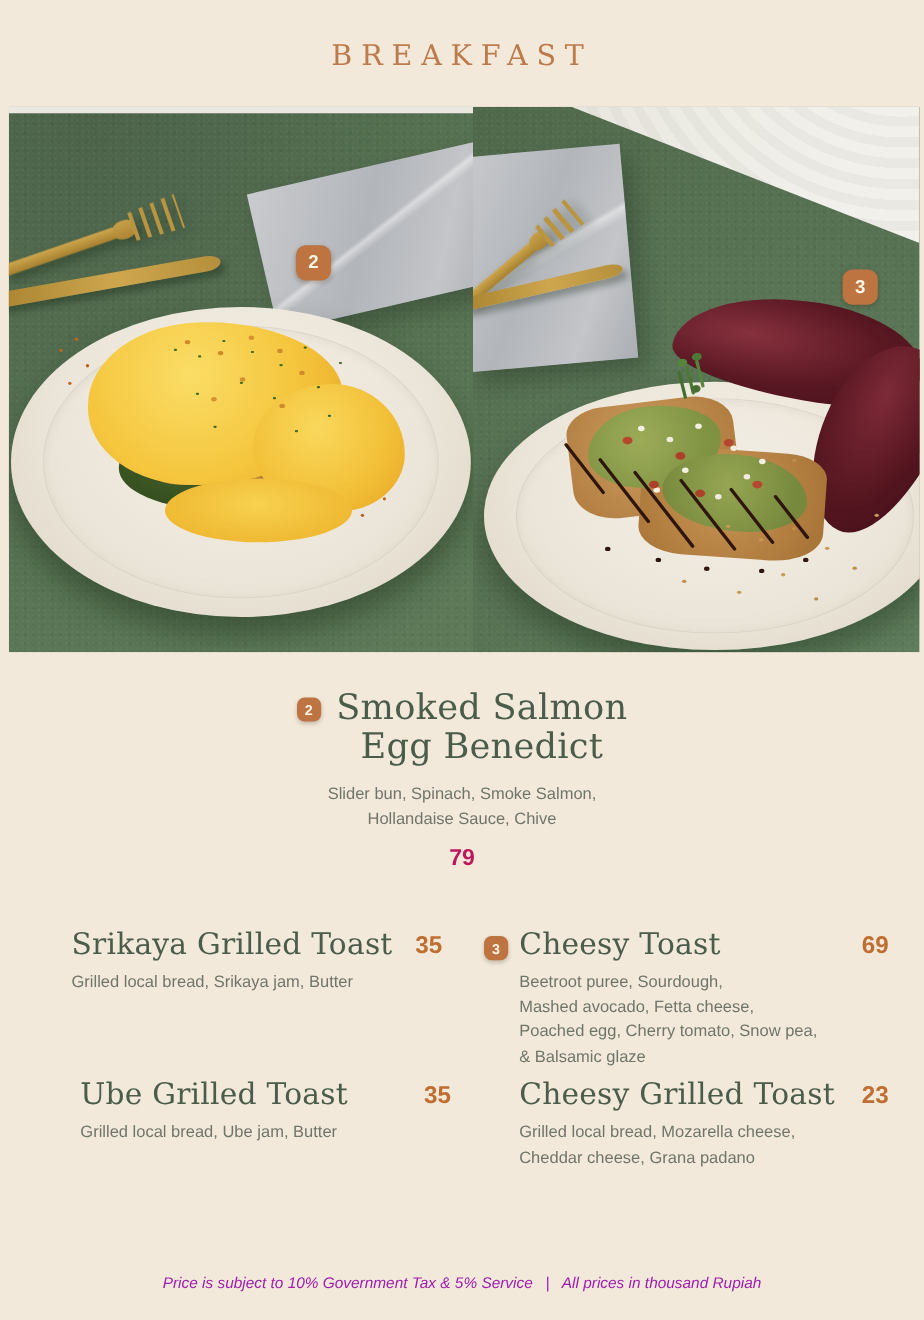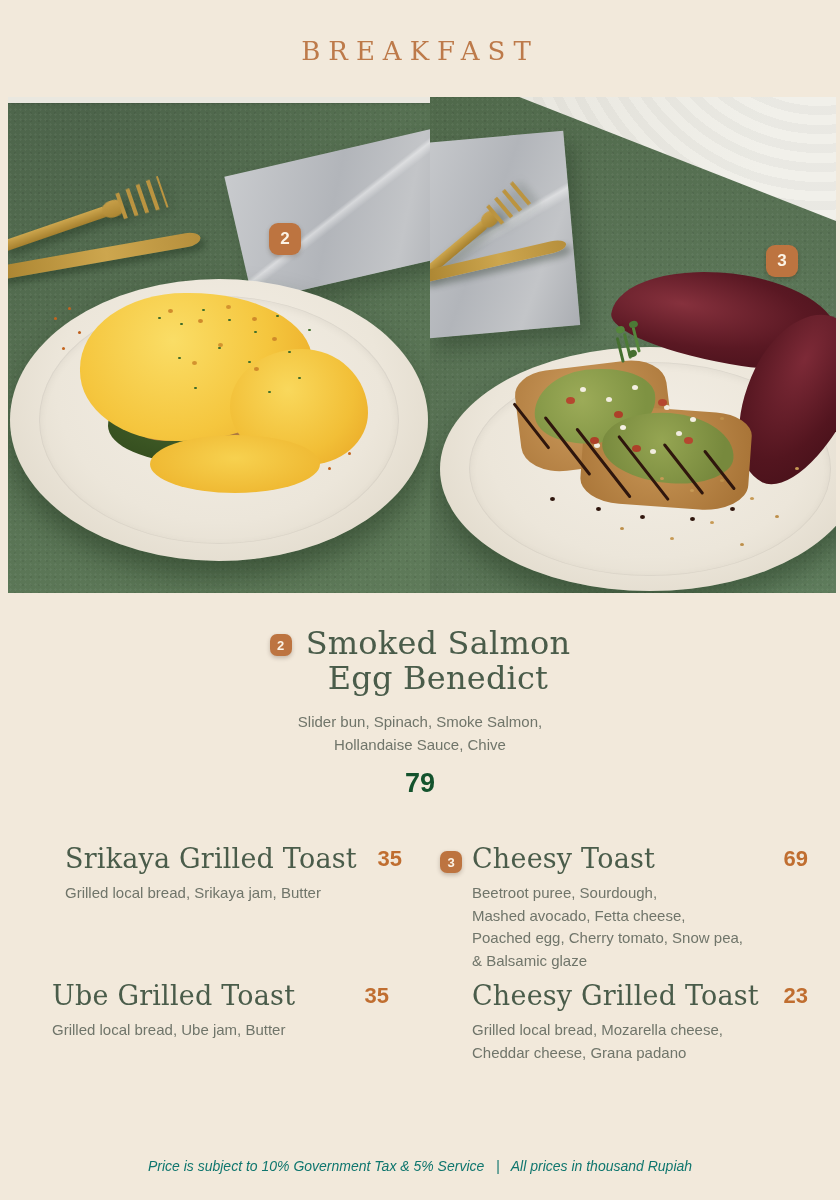--- a/index.html
+++ b/index.html
@@ -137,40 +137,40 @@
   .photo-badge-1{position:absolute;left:261px;top:126px;z-index:6;}
   .photo-badge-2{position:absolute;left:336px;top:148px;z-index:6;}
 
   
   .featured{position:absolute;left:0;top:626px;width:100%;text-align:center;}
   .featured-head{display:flex;justify-content:center;align-items:flex-start;gap:14px;}
   .featured-head .badge{margin-top:8px;}
   .featured-title{margin:0;font-family:"DejaVu Serif",serif;font-weight:500;font-size:32px;line-height:1.1;
     color:#4a5c4a;white-space:pre-line;letter-spacing:0.2px;}
   .featured-desc{margin:15px 0 0;font-size:15px;line-height:1.5;color:#70756a;white-space:pre-line;}
-  .featured-price{margin-top:12px;font-size:27px;font-weight:bold;color:#14532d;}
+  .featured-price{margin-top:12px;font-size:21px;font-weight:bold;color:#be185d;}
 
   
   .item{position:absolute;}
   .item-srikaya{left:65px;top:843px;width:337px;}
   .item-avocado{left:440px;top:843px;width:368px;padding-left:0;}
-  .item-ube{left:52px;top:980px;width:337px;}
+  .item-ube{left:73px;top:980px;width:337px;}
   .item-cheesy{left:440px;top:980px;width:368px;}
   .item .head{display:flex;align-items:center;}
   .item .head.indent{padding-left:32px;position:relative;}
   .item .head .badge{position:absolute;left:0;top:8px;}
   .item-title{margin:0;font-family:"DejaVu Serif",serif;font-weight:500;font-size:27px;color:#4a5c4a;
     flex:1;letter-spacing:0.2px;}
   .item-price{font-size:22px;font-weight:bold;color:#c06e30;margin-left:12px;}
   .item-desc{margin:8px 0 0;font-size:15px;line-height:1.5;color:#70756a;white-space:pre-line;}
   .item-desc.indent{margin-left:32px;}
 
   
   .page-footer{position:absolute;left:0;top:1158px;width:100%;text-align:center;
-    font-style:italic;font-size:14px;color:#0f766e;white-space:pre;}
+    font-style:italic;font-size:14px;color:#a21caf;white-space:pre;}
 </style>
 </head>
 <body>
 
 <div class="page">
 
   <h1 class="page-title">BREAKFAST</h1>
 
   <div class="photo-grid">
 

